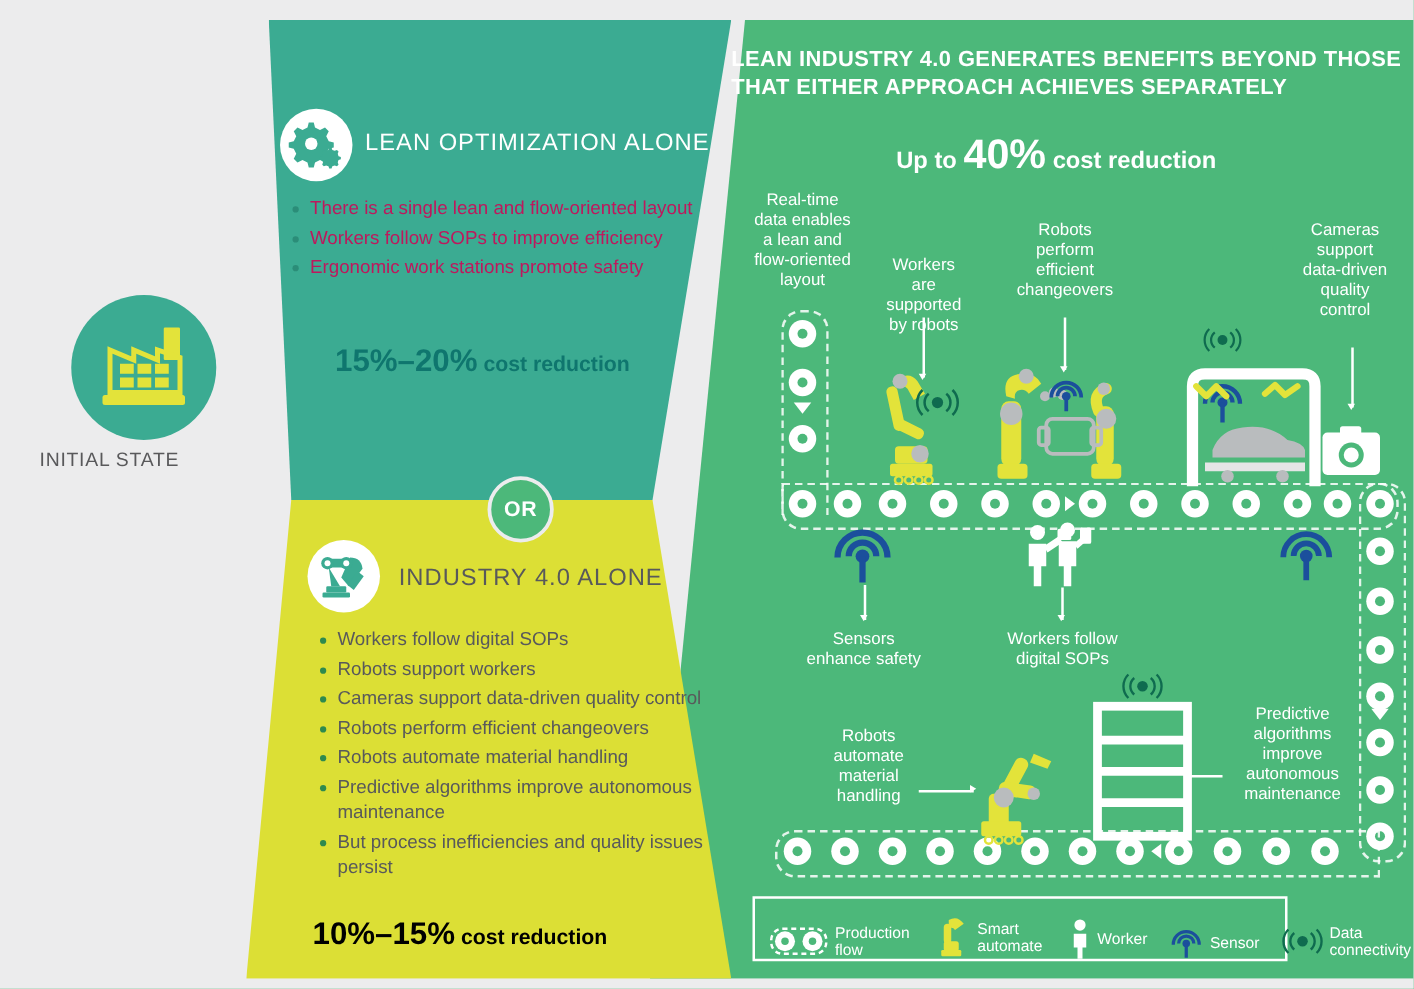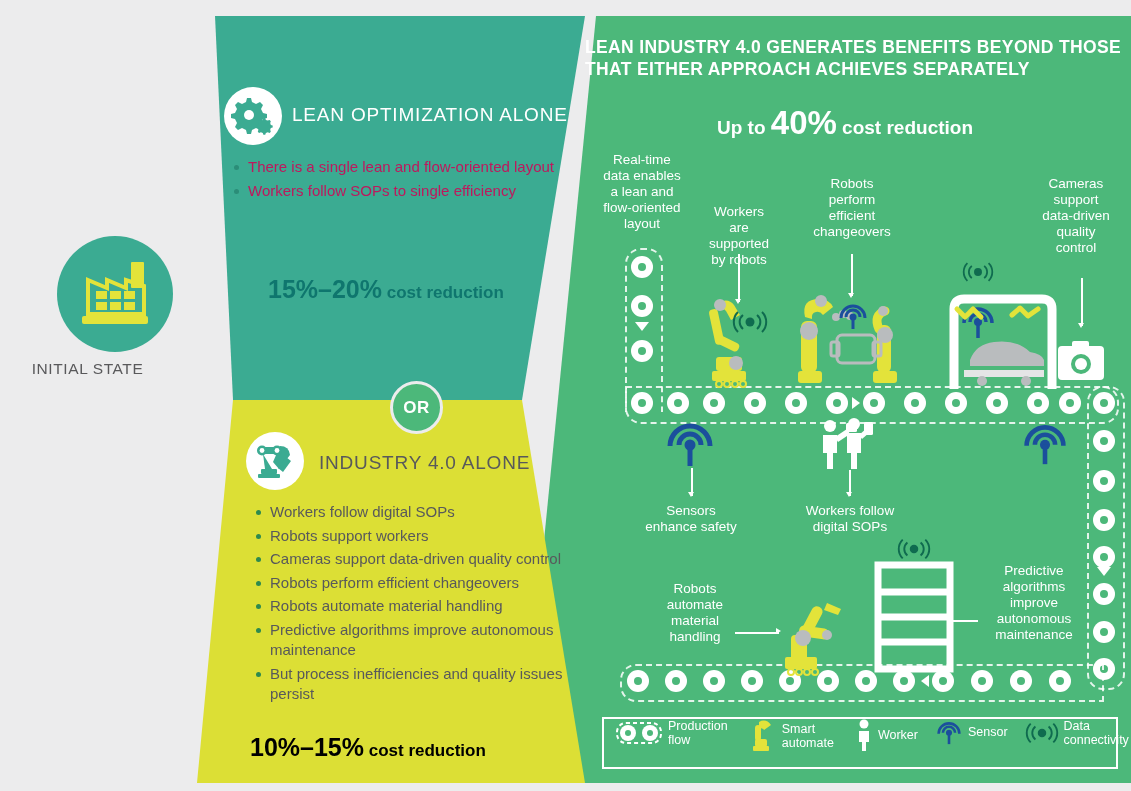--- a/index.html
+++ b/index.html
@@ -134,23 +134,23 @@
   .roller:after{
     content:"";position:absolute;left:50%;top:50%;transform:translate(-50%,-50%);
     width:8px;height:8px;border-radius:50%;background:#4cb87a;
   }
   .tri-r{position:absolute;width:0;height:0;border-top:6px solid transparent;border-bottom:6px solid transparent;border-left:8px solid #fff;}
   .tri-l{position:absolute;width:0;height:0;border-top:6px solid transparent;border-bottom:6px solid transparent;border-right:8px solid #fff;}
   .tri-d{position:absolute;width:0;height:0;border-left:7px solid transparent;border-right:7px solid transparent;border-top:9px solid #fff;}
 
   
   .legend{
-    position:absolute;left:602px;top:717px;width:516px;height:52px;
+    position:absolute;left:602px;top:717px;width:428px;height:52px;
     border:2px solid #ffffff;box-sizing:border-box;
-    display:flex;align-items:flex-start;
+    display:flex;align-items:flex-end;
   }
   .legend-item{display:flex;align-items:center;gap:6px;color:#fff;font-size:12.5px;line-height:14px;}
   .legend-item .ltext{white-space:pre-line;}
 
   svg{display:block;overflow:visible;}
 </style>
 </head>
 <body>
 
 <div class="stage">
@@ -491,21 +491,22 @@
         </g>
         <circle cx="16" cy="18" r="5" fill="#fff"></circle>
         <g fill="#3bab92">
           <path d="M29 20 l3 0 l1 3 l3 1 l3 -1 l2 2 l-1 3 l1 3 l3 1 l0 3 l-3 1 l-1 3 l1 3 l-2 2 l-3 -1 l-3 1 l-1 3 l-3 0 l-1 -3 l-3 -1 l-3 1 l-2 -2 l1 -3 l-1 -3 l-3 -1 l0 -3 l3 -1 l1 -3 l-1 -3 l2 -2 l3 1 l3 -1z" transform="scale(0.62) translate(20 14)"></path>
         </g>
       </svg>
     </div>
     <div class="panel-title" style="left:292px;top:104px;">LEAN OPTIMIZATION ALONE</div>
     <ul class="bullets" style="left:233px;top:157px;width:330px;">
       <li>There is a single lean and flow-oriented layout</li>
-      <li>Workers follow SOPs to single efficiency</li>
+      <li>Workers follow SOPs to improve efficiency</li>
+      <li>Ergonomic work stations promote safety</li>
     </ul>
     <div class="cost" style="left:268px;top:275px;">
       <span class="num">15%–20%</span><span> cost reduction</span>
     </div>
   </div>
 
   <div class="yellow-panel"></div>
   <div class="yellow">
     <div class="circ-icon" style="left:246px;top:432px;">
       <svg width="38" height="36" viewBox="0 0 38 36">

